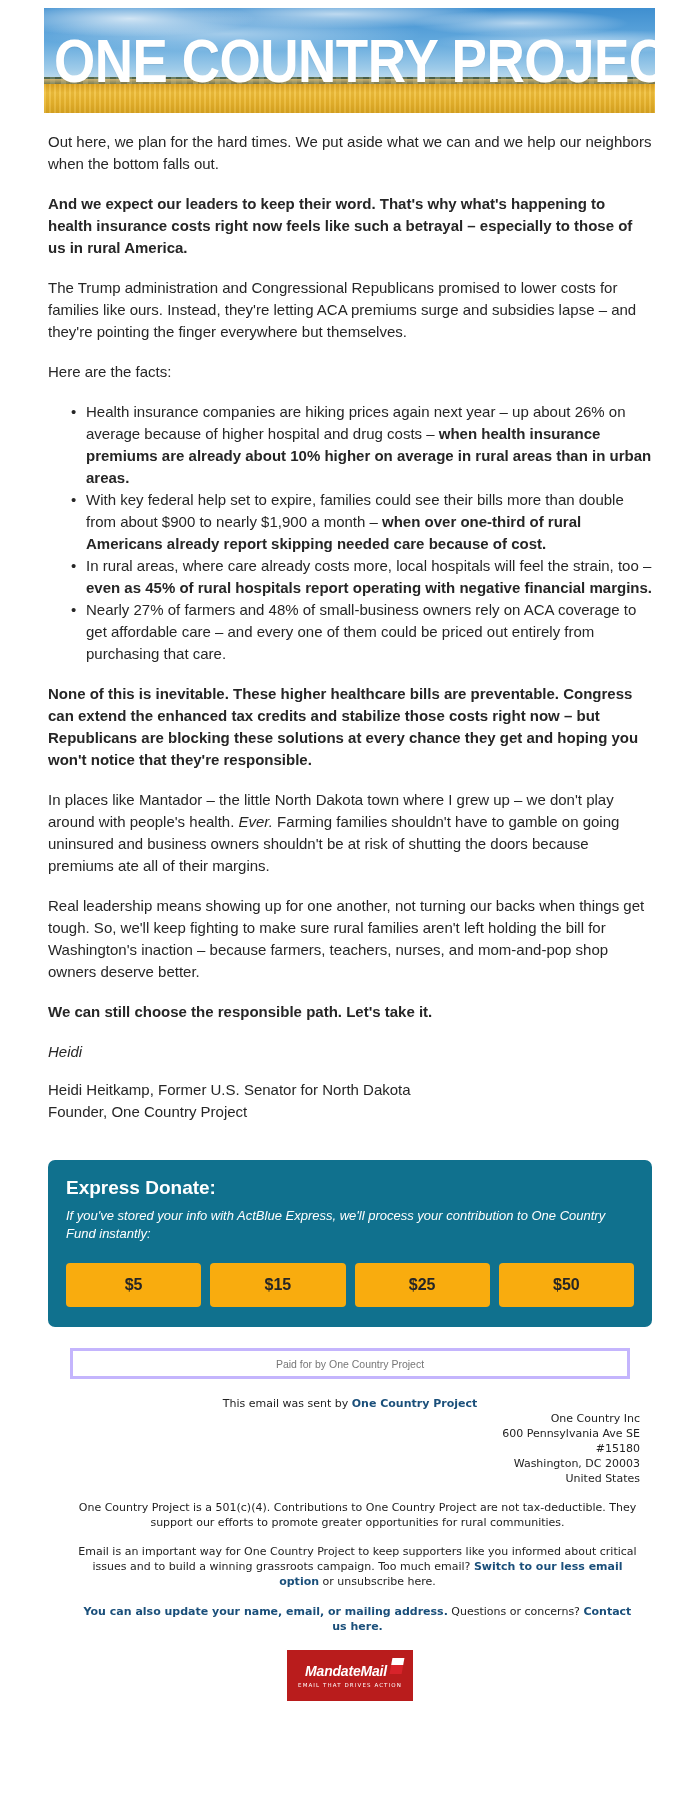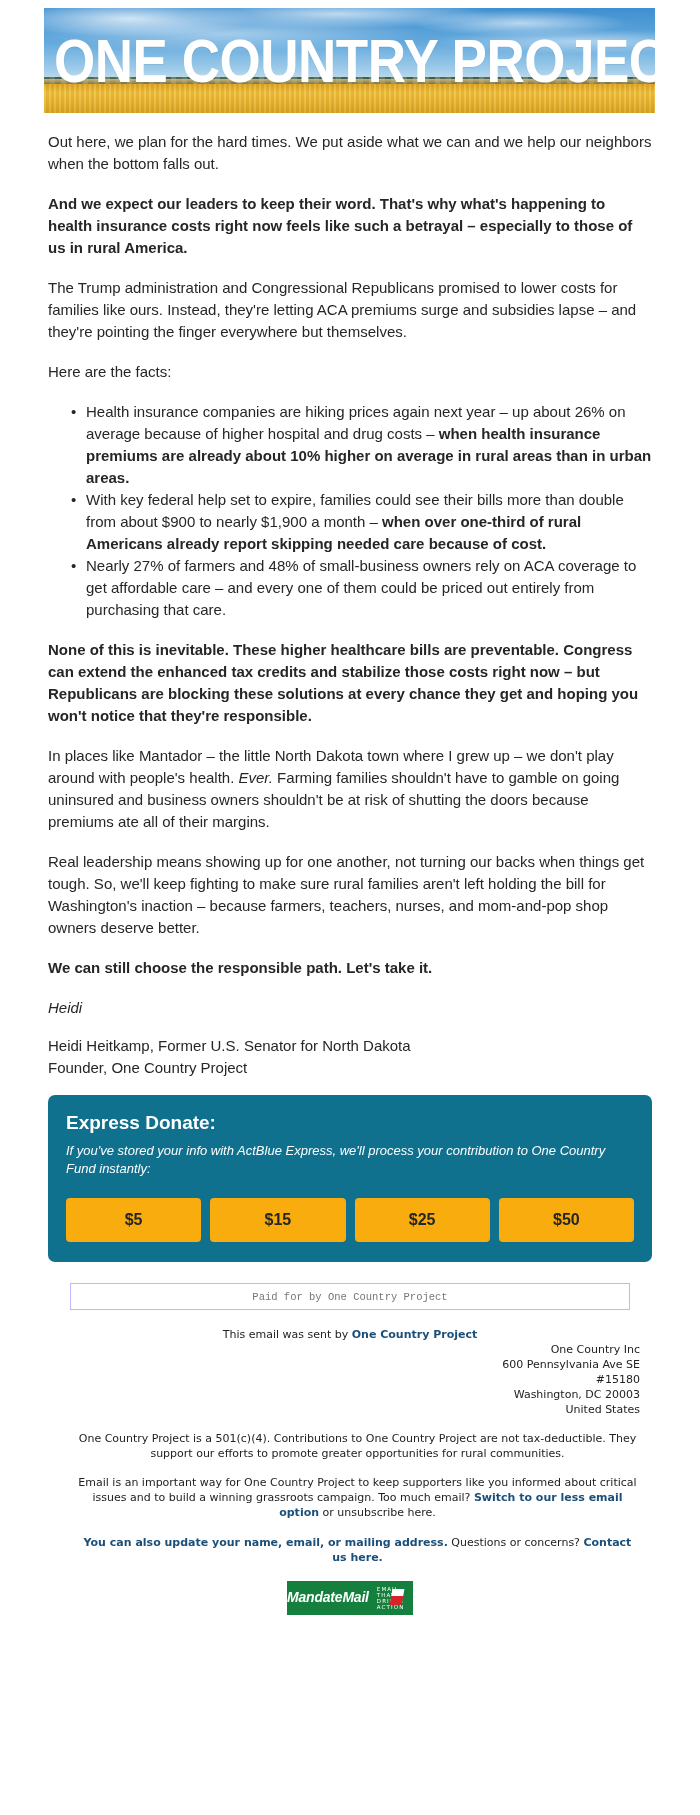--- a/index.html
+++ b/index.html
@@ -99,21 +99,21 @@
     color: #262626;
   }
   .content p.bold {
     font-weight: bold;
   }
   .content p.sig-name {
     font-style: italic;
     margin-bottom: 16px;
   }
   .content p.sig-block {
-    margin-bottom: 12px;
+    margin-bottom: 33px;
   }
   .content ul {
     margin: 0 0 18px 0;
     padding-left: 38px;
     list-style: none;
   }
   .content ul li {
     position: relative;
     font-size: 15px;
     line-height: 22px;
@@ -172,26 +172,26 @@
     display: flex;
     align-items: center;
     justify-content: center;
   }
 
   
   .paidfor-wrap {
     padding: 16px 70px 0 70px;
   }
   .paidfor {
-    border: 1px solid #c4b5fd;
+    border: 3px solid #c4b5fd;
     height: 25px;
     display: flex;
     align-items: center;
     justify-content: center;
-    font-family: Liberation Mono, monospace;
+    font-family: Liberation Sans, sans-serif;
     font-size: 10.5px;
     color: #777777;
     background: #ffffff;
   }
 
   
   .footer {
     padding: 17px 60px 0 60px;
     text-align: center;
     font-family: "DejaVu Sans", sans-serif;
@@ -214,25 +214,25 @@
   .footer .blk-links { margin-top: 15px; }
 
   
   .logo-wrap {
     padding: 16px 0 14px 0;
     display: flex;
     justify-content: center;
   }
   .mm-logo {
     width: 126px;
-    height: 34px;
-    background: #15803d;
+    height: 51px;
+    background: #b91c1c;
     position: relative;
     display: flex;
-    flex-direction: row;
+    flex-direction: column;
     align-items: center;
     justify-content: center;
   }
   .mm-name {
     color: #ffffff;
     font-family: "Liberation Sans", sans-serif;
     font-size: 14px;
     font-weight: bold;
     font-style: italic;
     letter-spacing: -0.2px;
@@ -277,20 +277,21 @@
 
     <p class="bold">And we expect our leaders to keep their word. That's why what's happening to health insurance costs right now feels like such a betrayal – especially to those of us in rural America.</p>
 
     <p>The Trump administration and Congressional Republicans promised to lower costs for families like ours. Instead, they're letting ACA premiums surge and subsidies lapse – and they're pointing the finger everywhere but themselves.</p>
 
     <p>Here are the facts:</p>
 
     <ul>
       <li><span>Health insurance companies are hiking prices again next year – up about 26% on average because of higher hospital and drug costs – </span><b>when health insurance premiums are already about 10% higher on average in rural areas than in urban areas.</b></li>
       <li><span>With key federal help set to expire, families could see their bills more than double from about $900 to nearly $1,900 a month – </span><b>when over one-third of rural Americans already report skipping needed care because of cost.</b></li>
+      <li><span>In rural areas, where care already costs more, local hospitals will feel the strain, too – </span><b>even as 45% of rural hospitals report operating with negative financial margins.</b></li>
       <li><span>Nearly 27% of farmers and 48% of small-business owners rely on ACA coverage to get affordable care – and every one of them could be priced out entirely from purchasing that care.</span><b></b></li>
     </ul>
 
     <p class="bold">None of this is inevitable. These higher healthcare bills are preventable. Congress can extend the enhanced tax credits and stabilize those costs right now – but Republicans are blocking these solutions at every chance they get and hoping you won't notice that they're responsible.</p>
 
     <p><span>In places like Mantador – the little North Dakota town where I grew up – we don't play around with people's health. </span><i>Ever.</i><span> Farming families shouldn't have to gamble on going uninsured and business owners shouldn't be at risk of shutting the doors because premiums ate all of their margins.</span></p>
 
     <p>Real leadership means showing up for one another, not turning our backs when things get tough. So, we'll keep fighting to make sure rural families aren't left holding the bill for Washington's inaction – because farmers, teachers, nurses, and mom-and-pop shop owners deserve better.</p>
 
     <p class="bold">We can still choose the responsible path. Let's take it.</p>

